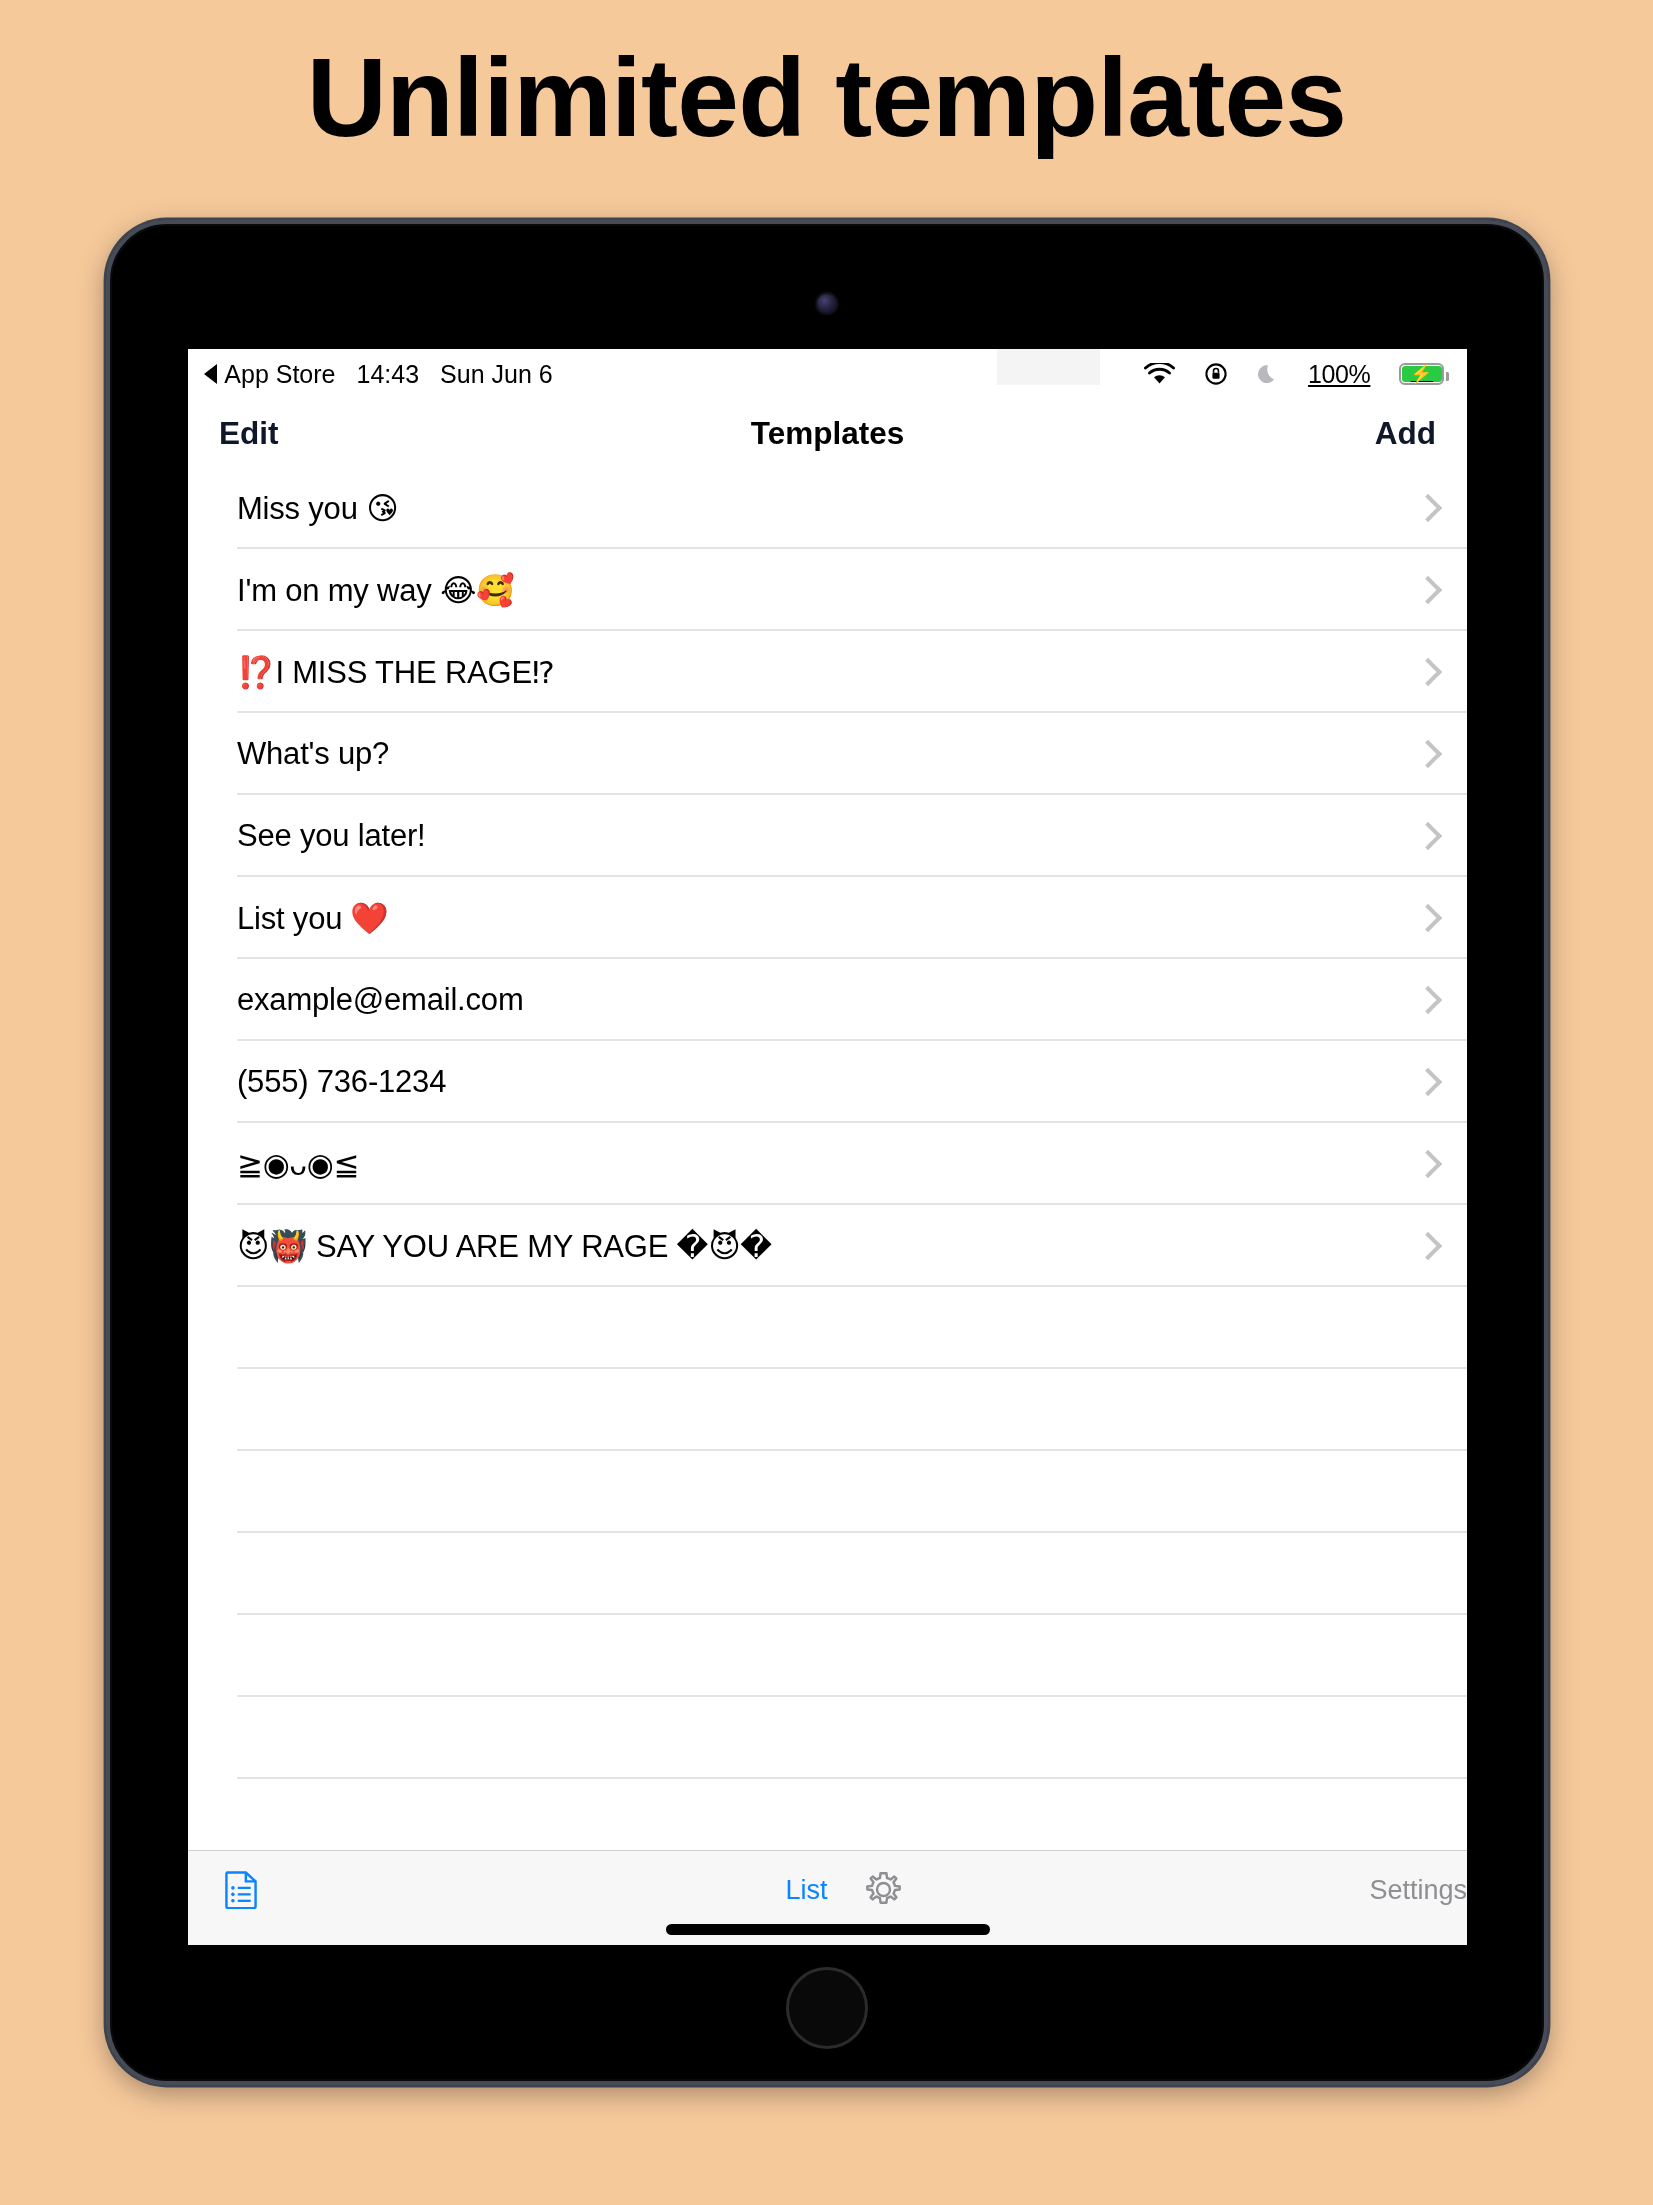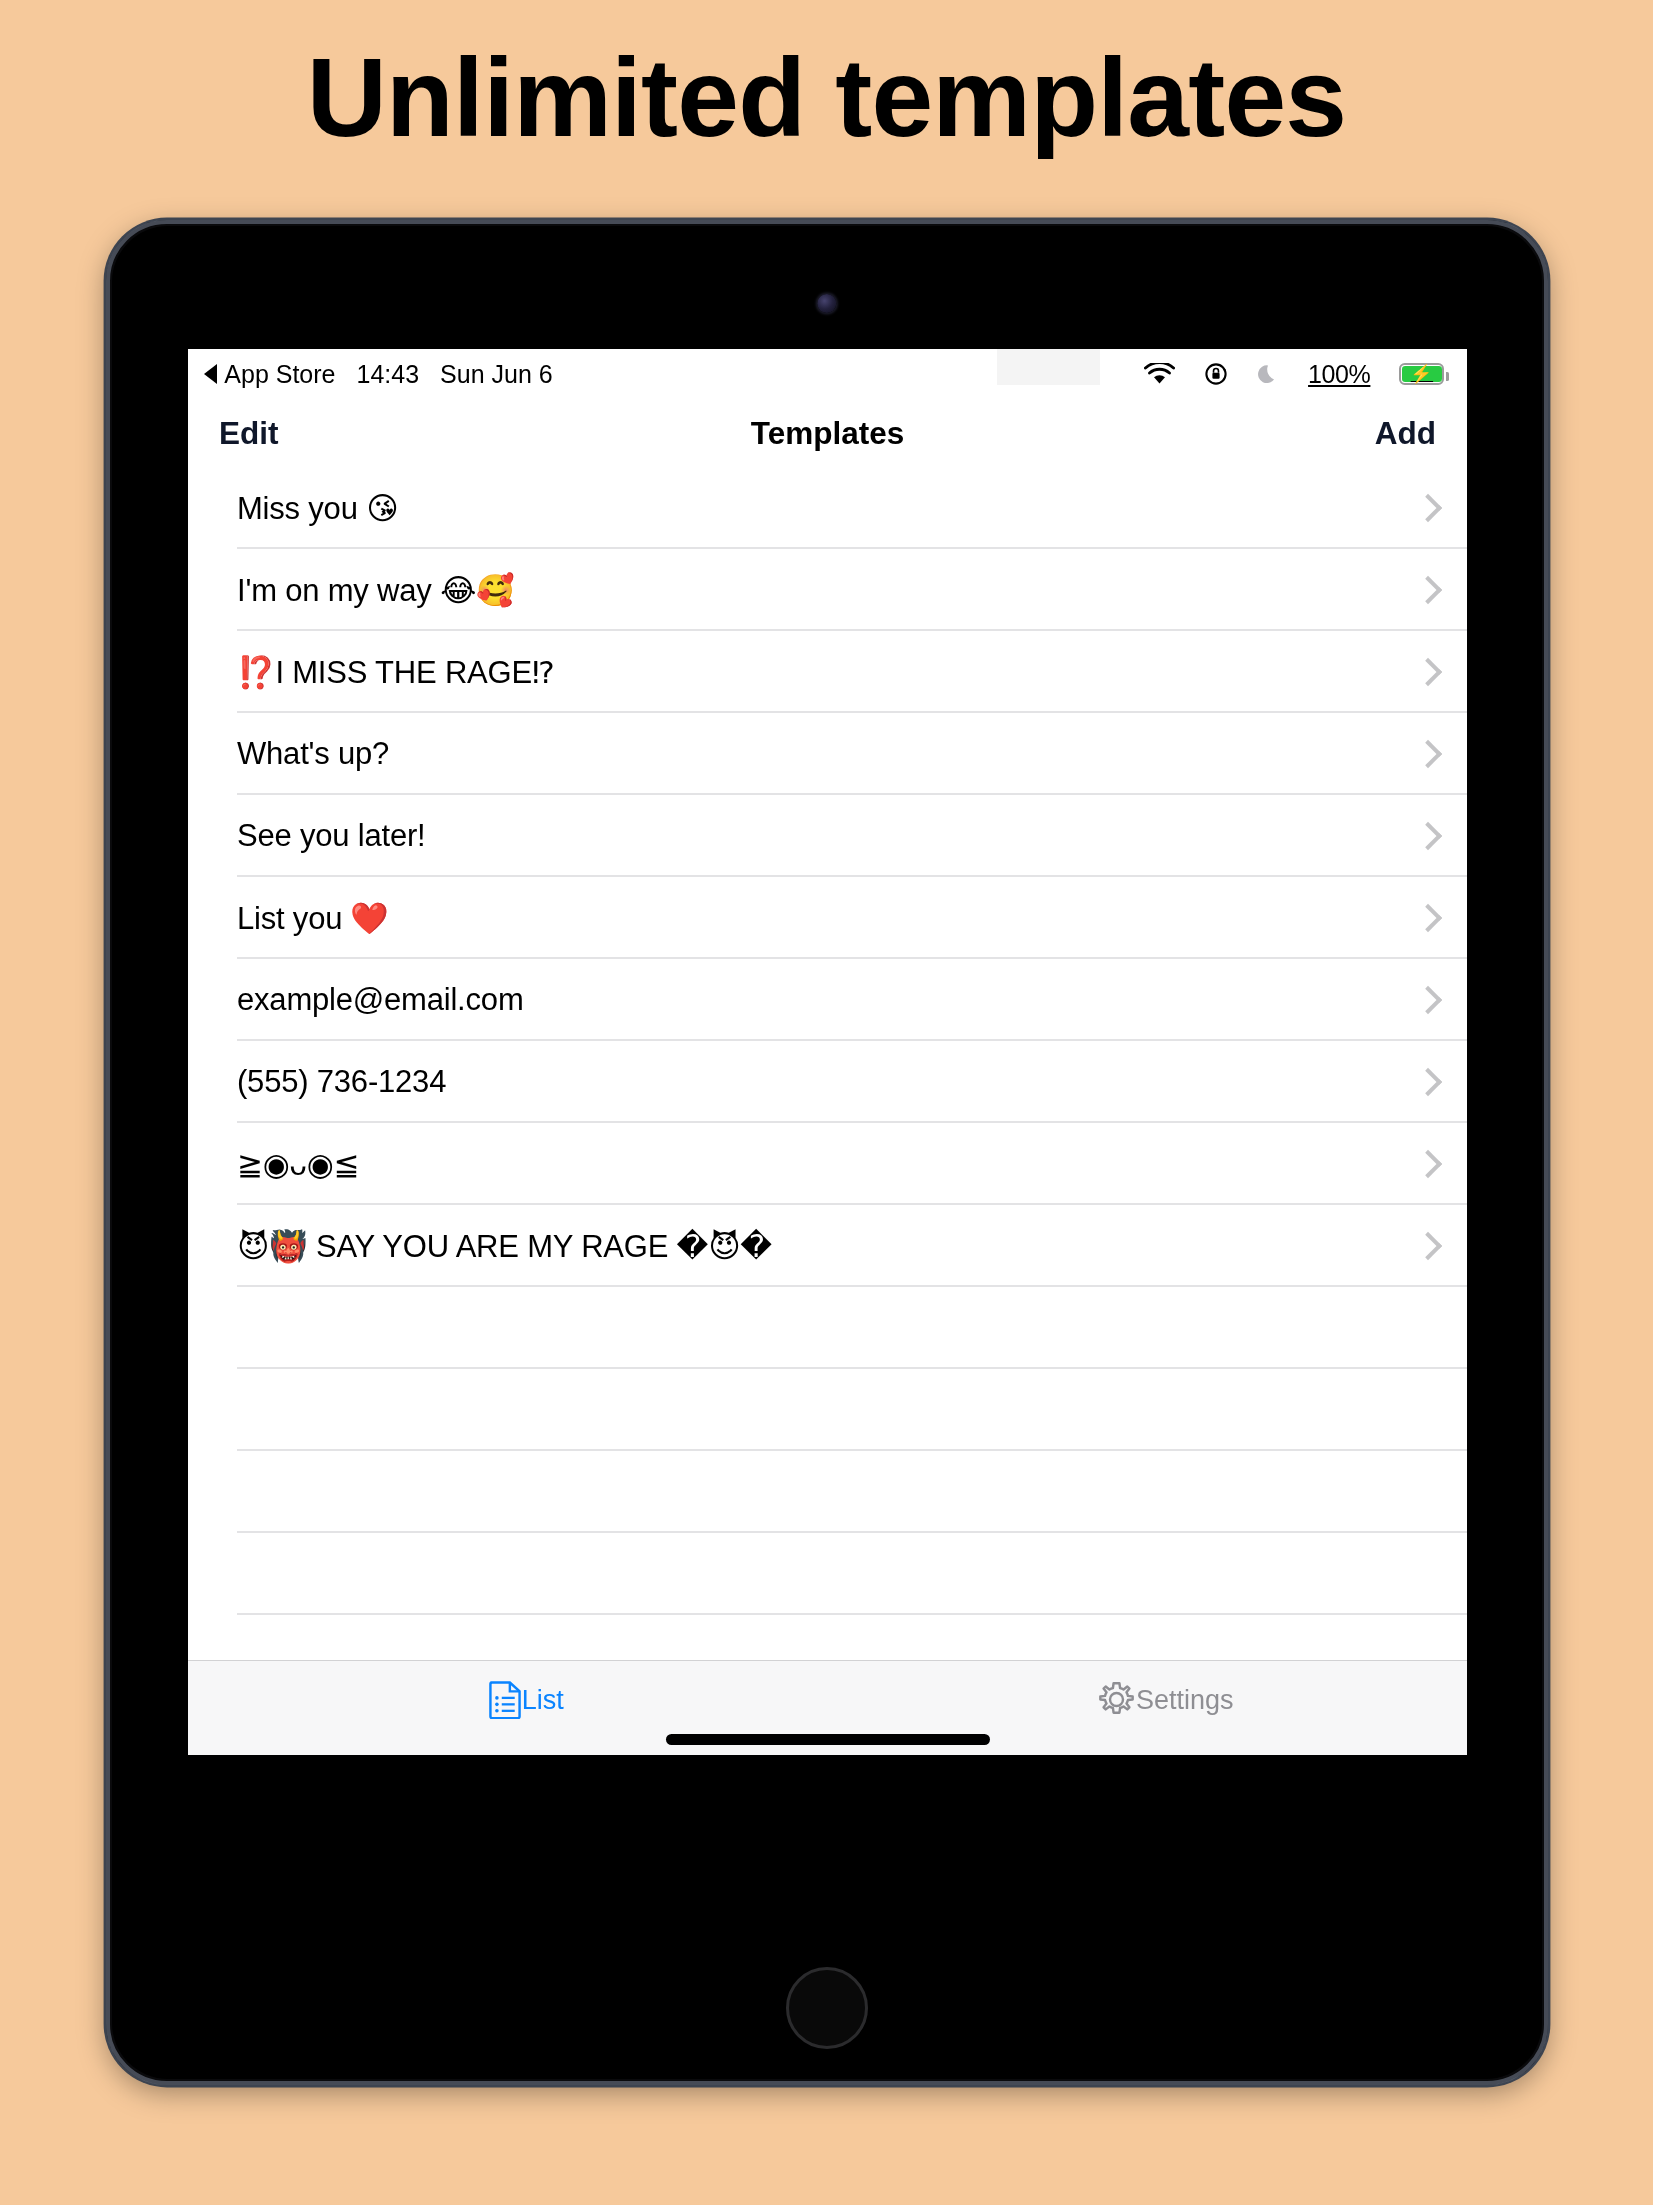--- a/index.html
+++ b/index.html
@@ -81,21 +81,21 @@
     background: #090909;
     box-sizing: border-box;
   }
 
   
   .screen {
     position: absolute;
     left: 82px;
     top: 129px;
     width: 1279px;
-    height: 1406px;
+    height: 1596px;
     background: #ffffff;
     overflow: hidden;
   }
 
   
   .statusbar {
     position: relative;
     height: 50px;
     display: flex;
     align-items: center;
@@ -264,21 +264,21 @@
     height: 95px;
     background: #f7f7f8;
     border-top: 1.6px solid #d2d2d4;
     box-sizing: border-box;
     display: flex;
   }
   .tab {
     flex: 1;
     display: flex;
     align-items: center;
-    justify-content: center;
+    justify-content: space-between;
     cursor: pointer;
     padding-bottom: 14.5px;
     padding-left: 36px;
   }
   .tab-label {
     font-size: 27px;
   }
   .tab.active .tab-label { color: #0a84ff; }
   .tab.inactive .tab-label { color: #8e8e93; }
 

